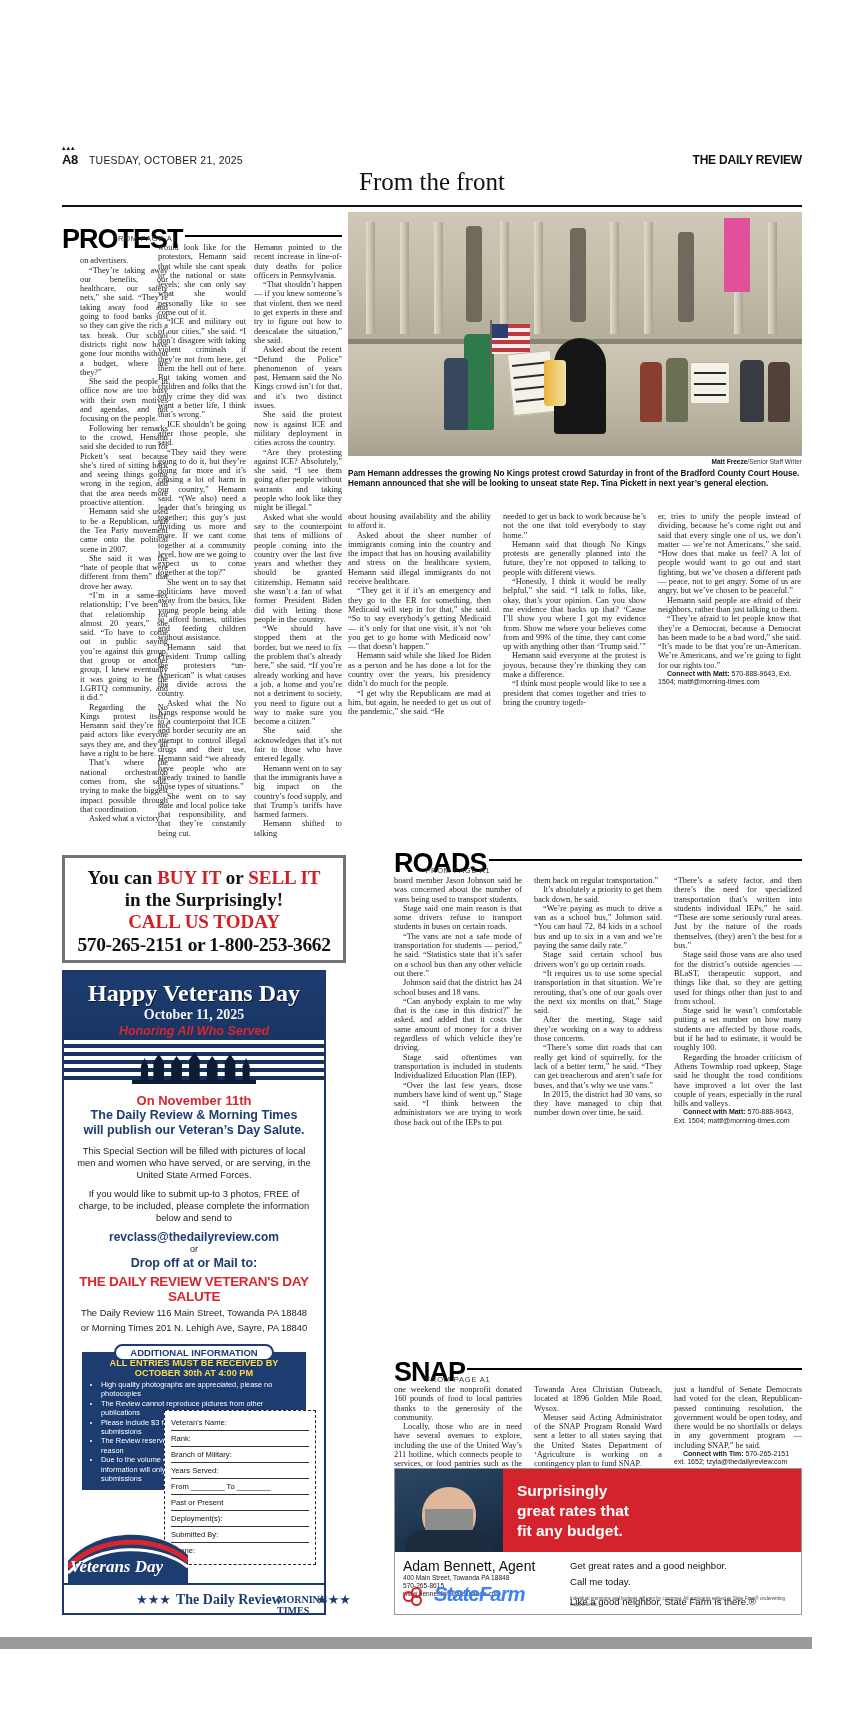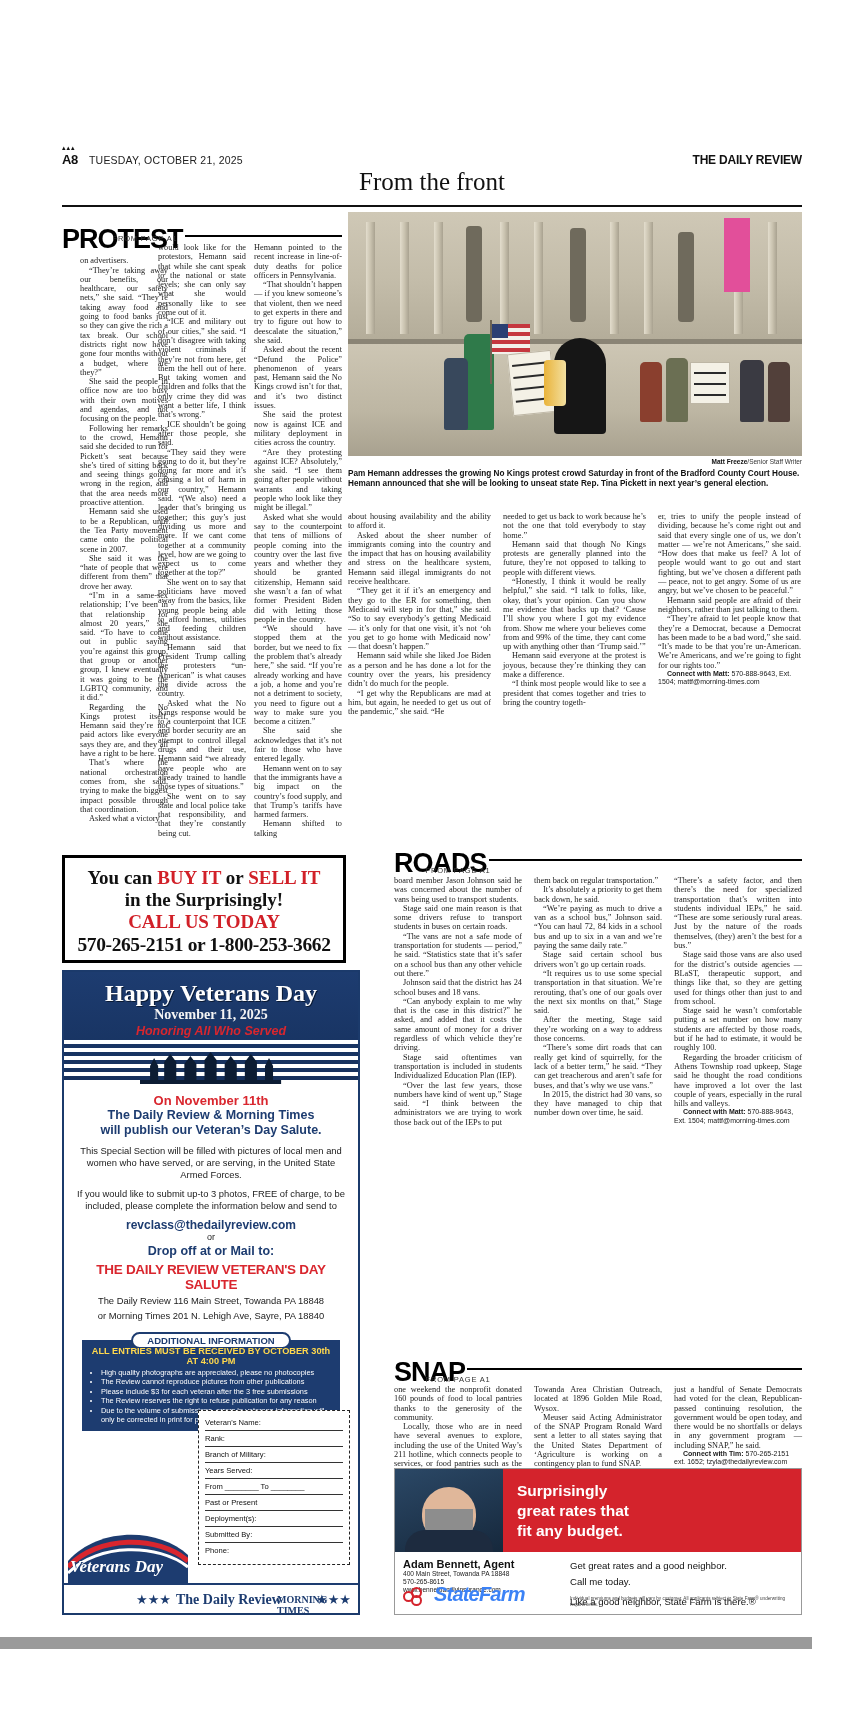--- a/index.html
+++ b/index.html
@@ -62,21 +62,21 @@
   .ph-sign .ln { position:absolute; left:8%; width:84%; height:2px; background:#2a2a2a; }
   .ph-person { position:absolute; border-radius:5px 5px 2px 2px; }
   .ph-flag { position:absolute; }
   .credit { position:absolute; right:0; font-family:"Liberation Sans", sans-serif;
             font-size:6.5px; color:#333; }
   .credit b { font-weight:bold; color:#111; }
   .caption { position:absolute; font-family:"Liberation Sans", sans-serif;
             font-weight:bold; font-size:8.2px; line-height:10px; color:#111; }
 
   
-  .ad-class { position:absolute; border:3px solid #000000; background:#fff;
+  .ad-class { position:absolute; border:3px solid #737373; background:#fff;
             text-align:center; font-family:"Liberation Serif", serif; }
   .ad-class .l1 { font-size:19px; font-weight:bold; margin-top:9px; }
   .ad-class .l2 { font-size:19px; font-weight:bold; }
   .ad-class .l3 { font-size:19px; font-weight:bold; color:#d12028; }
   .ad-class .l4 { font-size:19.5px; font-weight:bold; letter-spacing:-0.4px; margin-top:1px; margin-bottom:7px;}
   .rd { color:#d12028; }
 
   
   .ad-vet { position:absolute; background:#fff; border:2px solid #1b3a6b; }
   .vet-hdr { position:absolute; left:0; top:0; width:100%; height:112px;
@@ -145,21 +145,21 @@
            border-radius:50% 50% 45% 45%; background:#e0b79a; }
   .sf-beard { position:absolute; left:30px; top:40px; width:48px; height:40px;
            border-radius:0 0 24px 24px; background:#8d8d8d; }
   .sf-suit { position:absolute; left:10px; bottom:0; width:88px; height:22px;
            background:#1d2b3f; border-radius:20px 20px 0 0; }
   .sf-slogan { position:absolute; left:122px; top:12px; color:#fff;
            font-family:"Liberation Sans", sans-serif; font-weight:bold;
            font-size:15.5px; line-height:20px; }
   .sf-bot { position:absolute; left:0; top:83px; width:100%; bottom:0; background:#fff; }
   .sf-agent { position:absolute; left:8px; top:6px; font-family:"Liberation Sans", sans-serif; }
-  .sf-agent .an { font-weight:bold; font-size:11px; color:#111;text-align:right; }
+  .sf-agent .an { font-weight:normal; font-size:14px; color:#111;text-align:right; }
   .sf-agent .ad { font-size:6.6px; line-height:8.2px; color:#222; }
   .sf-logo { position:absolute; left:8px; bottom:8px; display:flex; align-items:center; }
   .sf-logo .mark { width:28px; height:16px; position:relative; margin-right:3px; }
   .sf-logo .mark i { position:absolute; width:11px; height:11px; border-radius:50%;
            border:2.4px solid #d4232c; }
   .sf-logo .txt { font-family:"Liberation Sans", sans-serif; font-weight:bold;
            font-style:italic; font-size:20px; color:#3b82f6; letter-spacing:-0.8px; }
   .sf-right { position:absolute; left:175px; top:6px; right:6px;
            font-family:"Liberation Sans", sans-serif; }
   .sf-right .r1 { font-size:9.6px; line-height:16px; color:#111; }
@@ -297,24 +297,24 @@
     <p class="connect"><b>Connect with Matt:</b><span> 570-888-9643, Ext. 1504; mattf@morning-times.com</span></p>
   </div>
 
   <div class="ad-class" style="left:62px; top:855px; width:284px; height:108px;">
     <div class="l1"><span>You can </span><span class="rd">BUY IT</span><span> or </span><span class="rd">SELL IT</span></div>
     <div class="l2">in the Surprisingly!</div>
     <div class="l3">CALL US TODAY</div>
     <div class="l4">570-265-2151 or 1-800-253-3662</div>
   </div>
 
-  <div class="ad-vet" style="left:62px; top:970px; width:298px; height:645px;">
+  <div class="ad-vet" style="left:62px; top:970px; width:264px; height:645px;">
     <div class="vet-hdr">
       <h1>Happy Veterans Day</h1>
-      <h2>November 11, 2025</h2>
+      <h2>October 11, 2025</h2>
       <h3>Honoring All Who Served</h3>
       <div class="vet-stripes">
         <i style="bottom:0"></i>
           <i style="bottom:8px"></i>
           <i style="bottom:16px"></i>
         <i style="bottom:24px"></i>
           <i style="bottom:32px"></i>
           <i style="bottom:40px"></i>
         <span style="position:absolute;left:0;bottom:0;width:100%;height:48px;
                      background:repeating-linear-gradient(transparent 0 4px,#ffffff 4px 8px);"></span>

